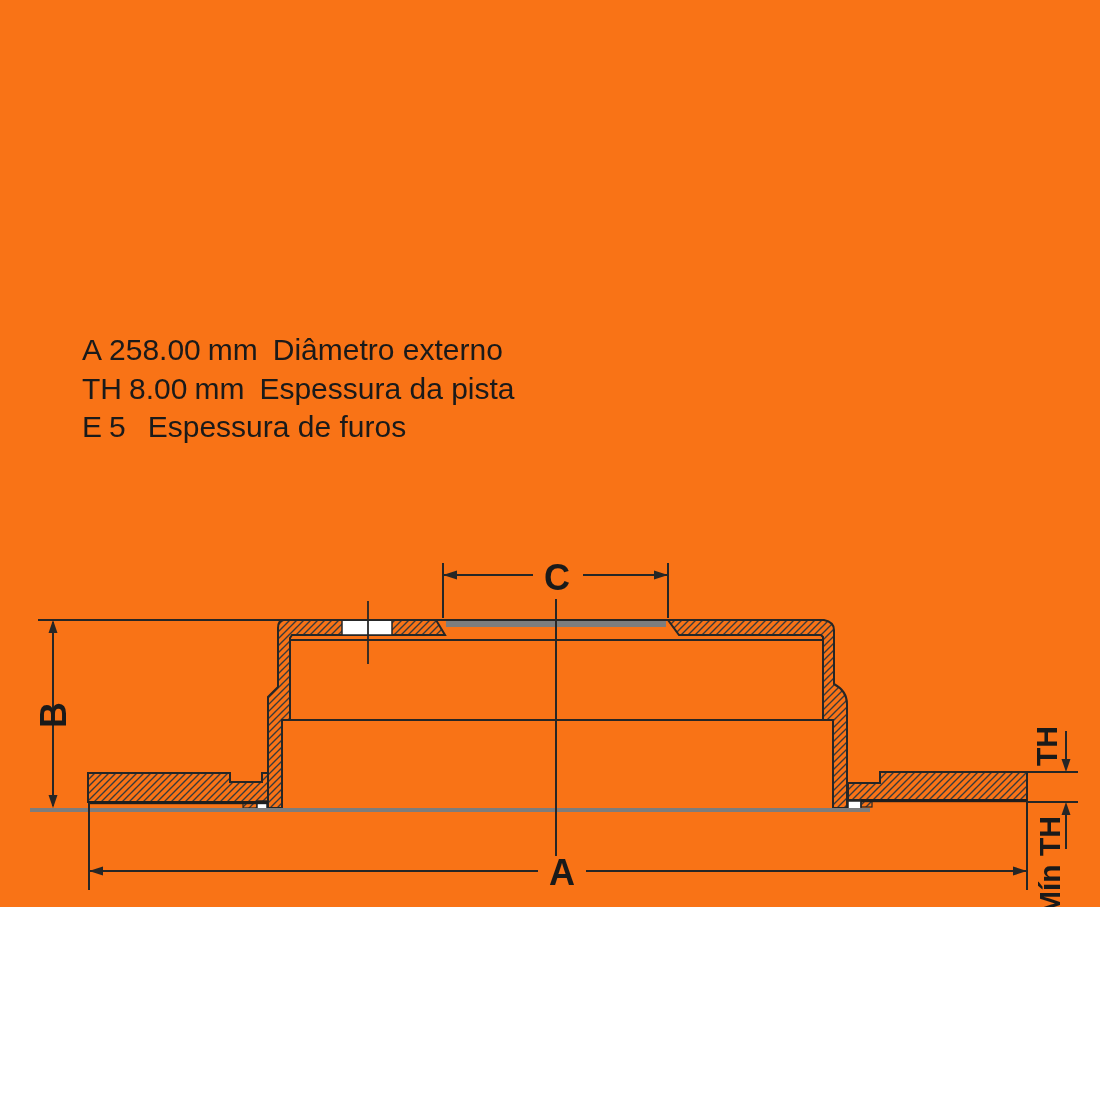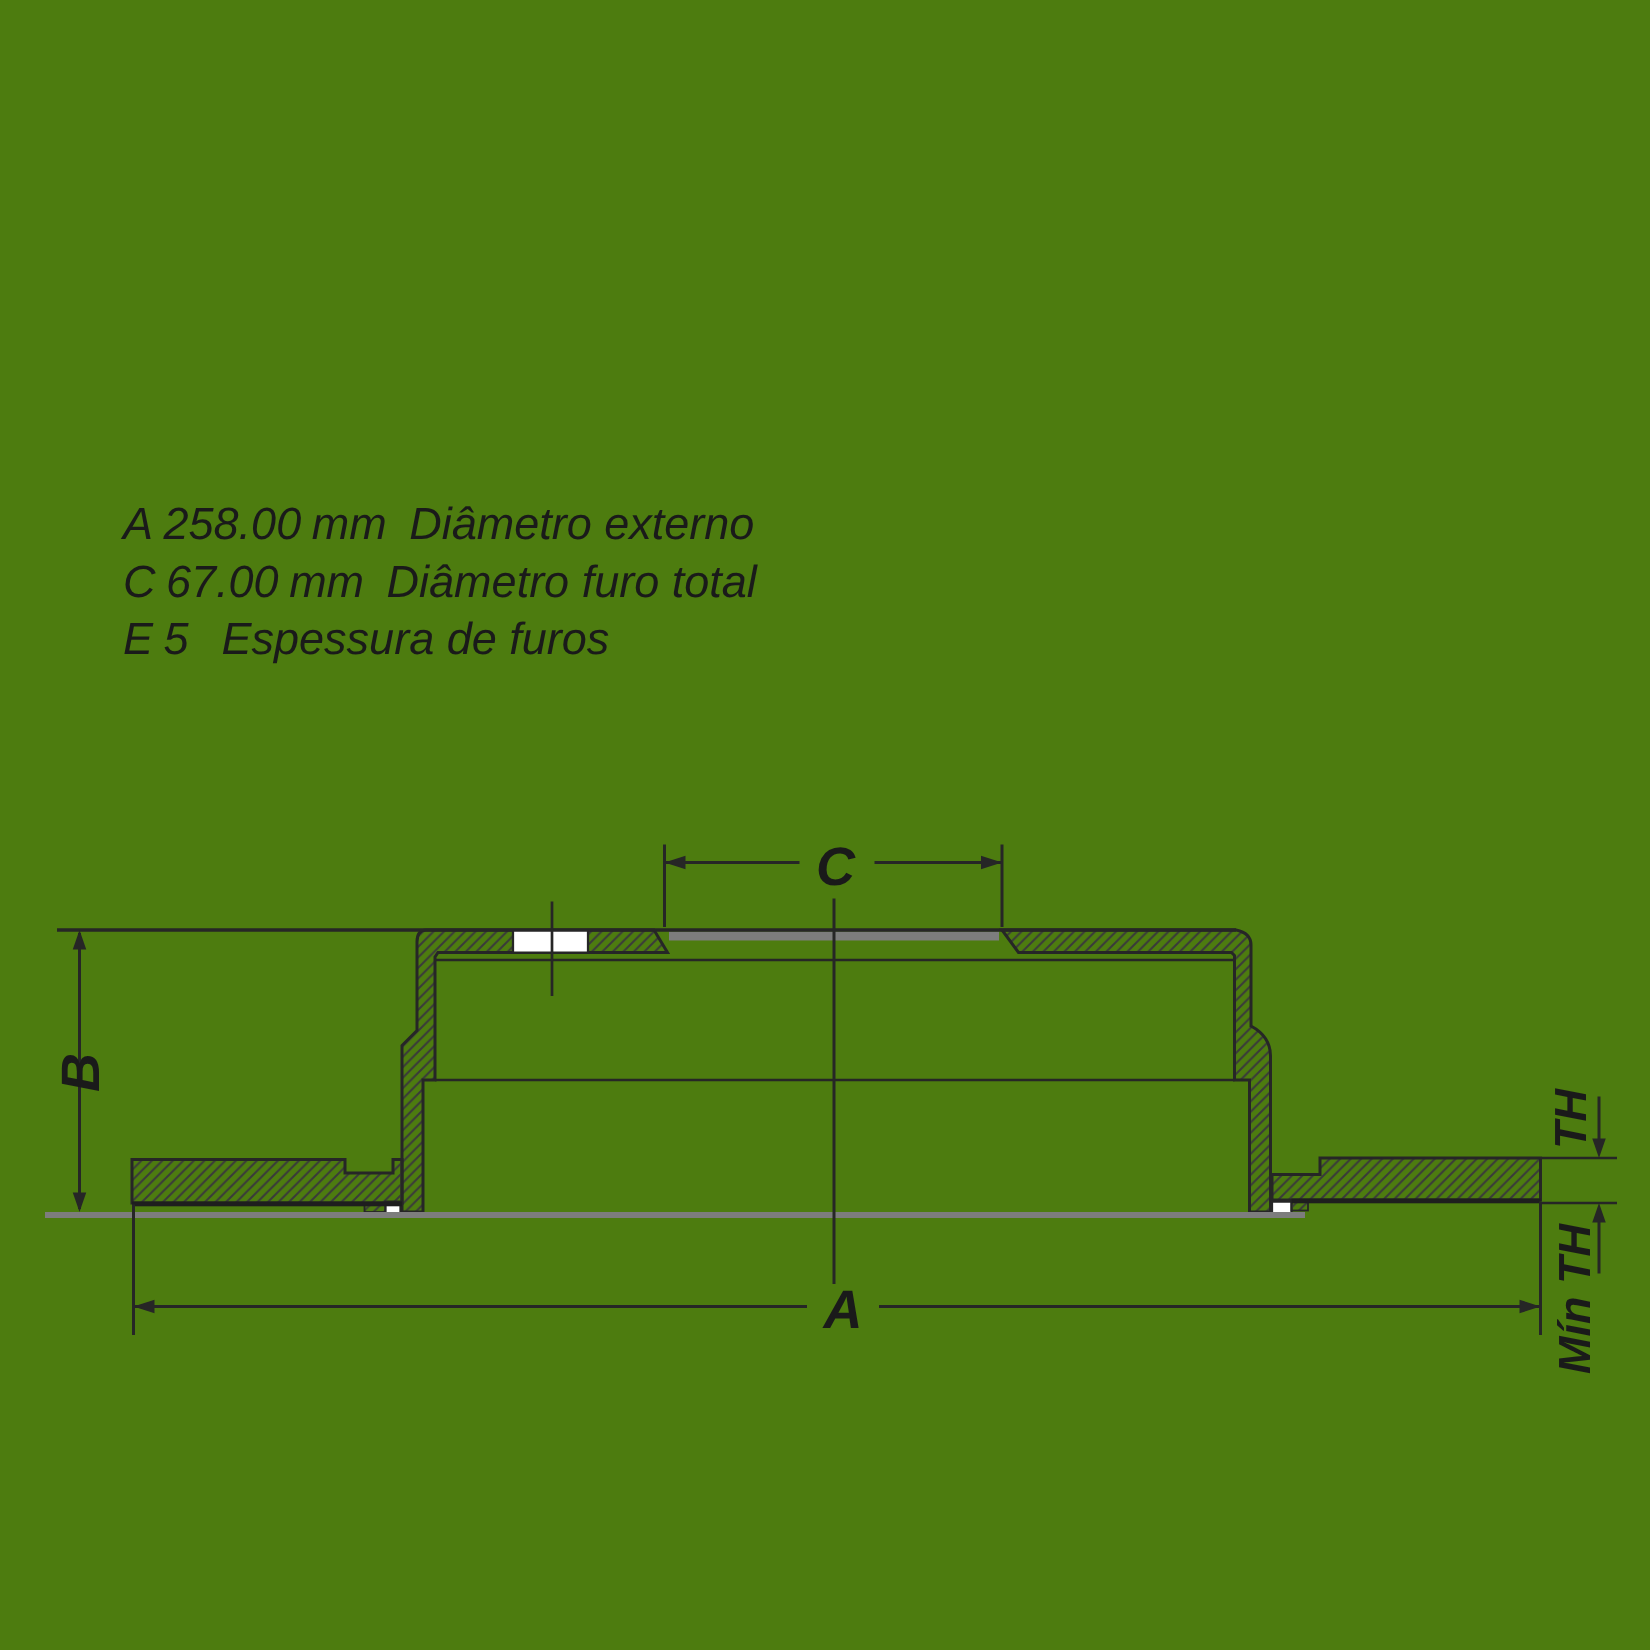--- a/index.html
+++ b/index.html
@@ -1,19 +1,18 @@
 <!DOCTYPE html>
 <html><head>
 <meta charset="utf-8">
 <style>
   html,body{margin:0;padding:0;background:#ffffff;}
   .page{
-    position:relative;width:1100px;height:1100px;background:#4d7c0f;overflow:hidden;
+    position:relative;width:1100px;height:907px;background:#f97316;overflow:hidden;
     font-family:"Liberation Sans","DejaVu Sans",sans-serif;
-    font-style:italic;
   }
   .spec-block{
     position:absolute;left:82px;top:331px;
     font-size:30px;line-height:38.6px;color:#1a1a1a;white-space:nowrap;
   }
   .spec-row{display:block;}
   .spec-code{margin-right:7px;}
   .spec-unit{margin-left:7px;}
   .spec-label{margin-left:15px;}
   .drawing{position:absolute;left:0;top:0;}
@@ -24,21 +23,21 @@
 </head>
 <body>
 
 <div class="page">
 
   <div class="spec-block">
     <span class="spec-row">
       <span class="spec-code">A</span><span class="spec-value">258.00</span><span class="spec-unit">mm</span><span class="spec-label">Diâmetro externo</span>
     </span>
     <span class="spec-row">
-      <span class="spec-code">C</span><span class="spec-value">67.00</span><span class="spec-unit">mm</span><span class="spec-label">Diâmetro furo total</span>
+      <span class="spec-code">TH</span><span class="spec-value">8.00</span><span class="spec-unit">mm</span><span class="spec-label">Espessura da pista</span>
     </span>
     <span class="spec-row">
       <span class="spec-code">E</span><span class="spec-value">5</span><span class="spec-unit"></span><span class="spec-label">Espessura de furos</span>
     </span>
   </div>
 
   <svg class="drawing" width="1100" height="1100" viewBox="0 0 1100 1100">
     <defs>
       <pattern id="hatch" width="7" height="7" patternUnits="userSpaceOnUse">
         <path d="M-1,1 l2,-2 M0,7 l7,-7 M6,8 l2,-2" stroke="#3a3a3a" stroke-width="1.4" fill="none"></path>

